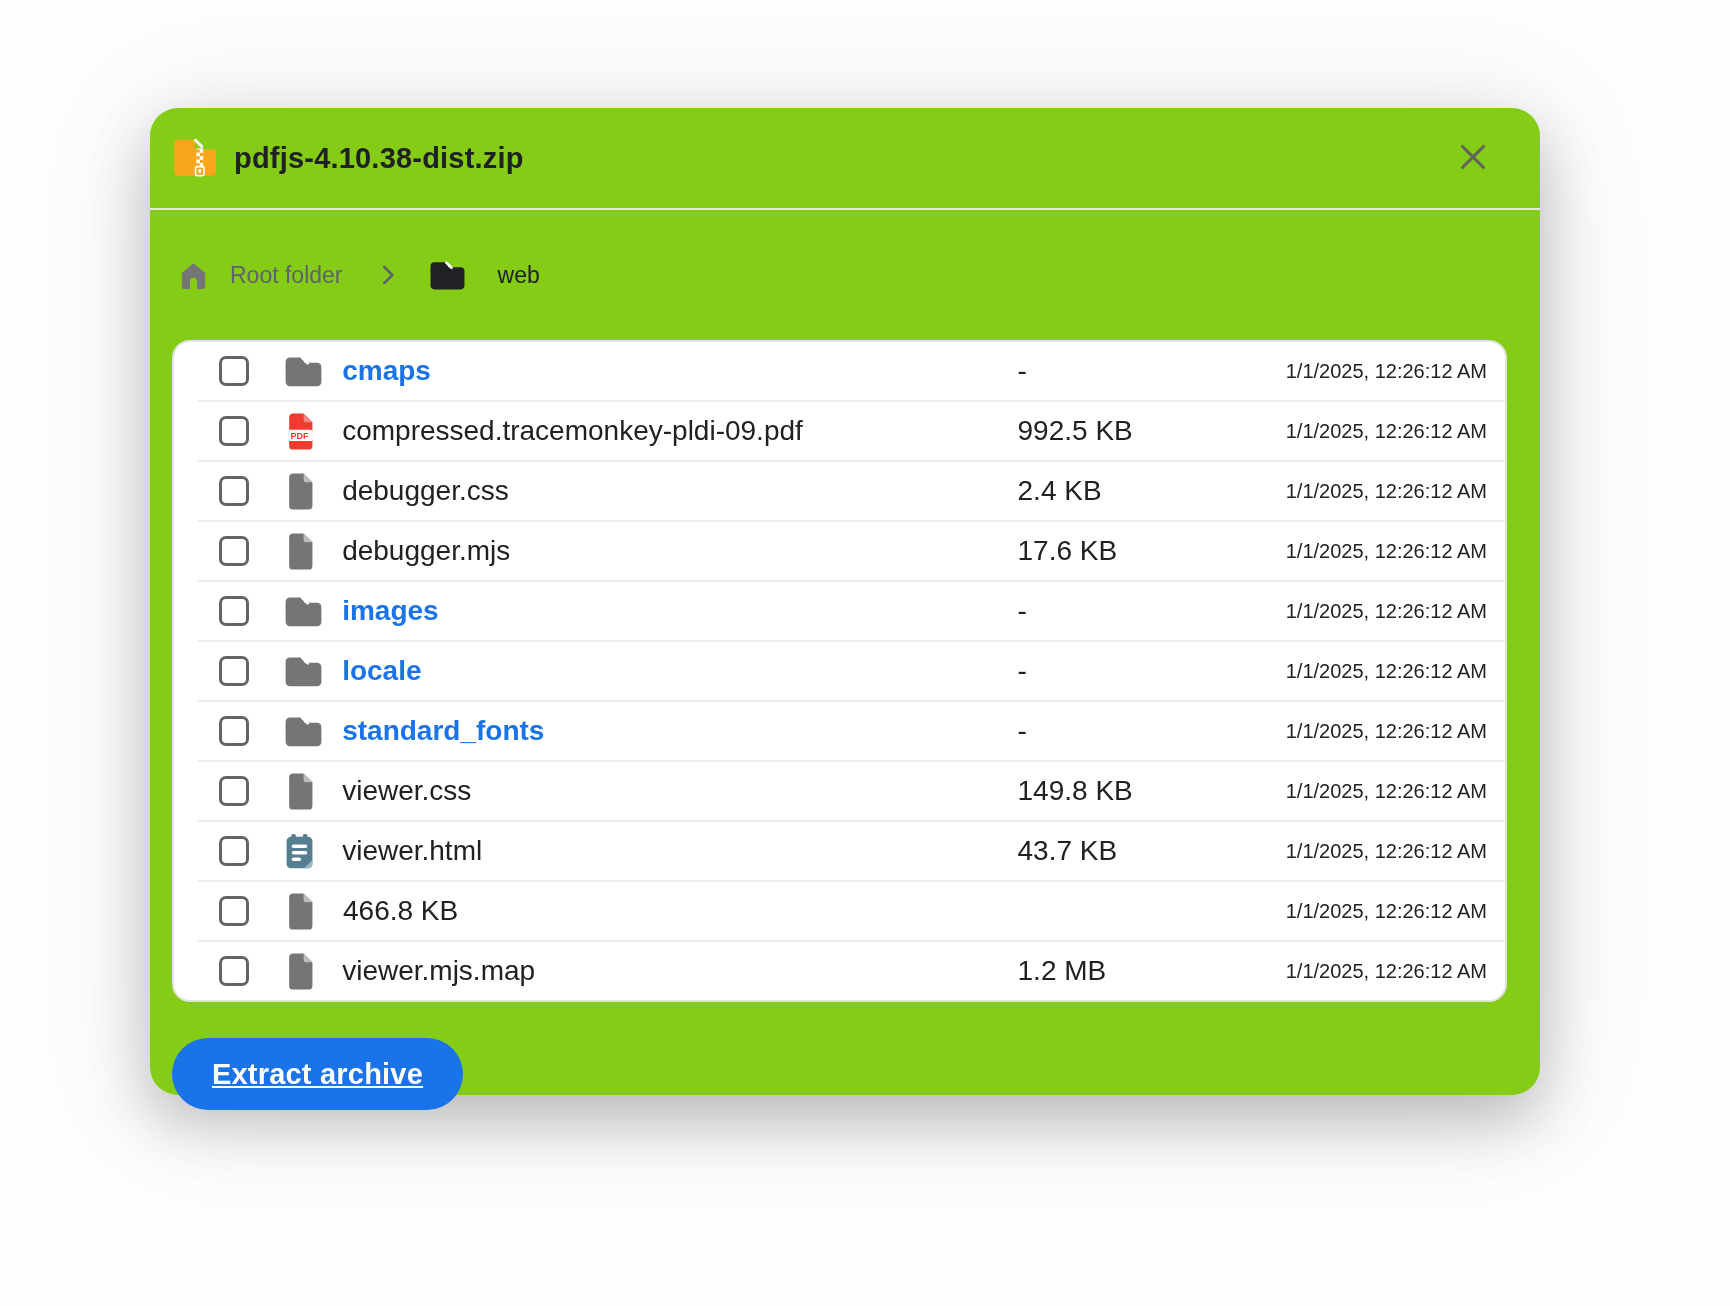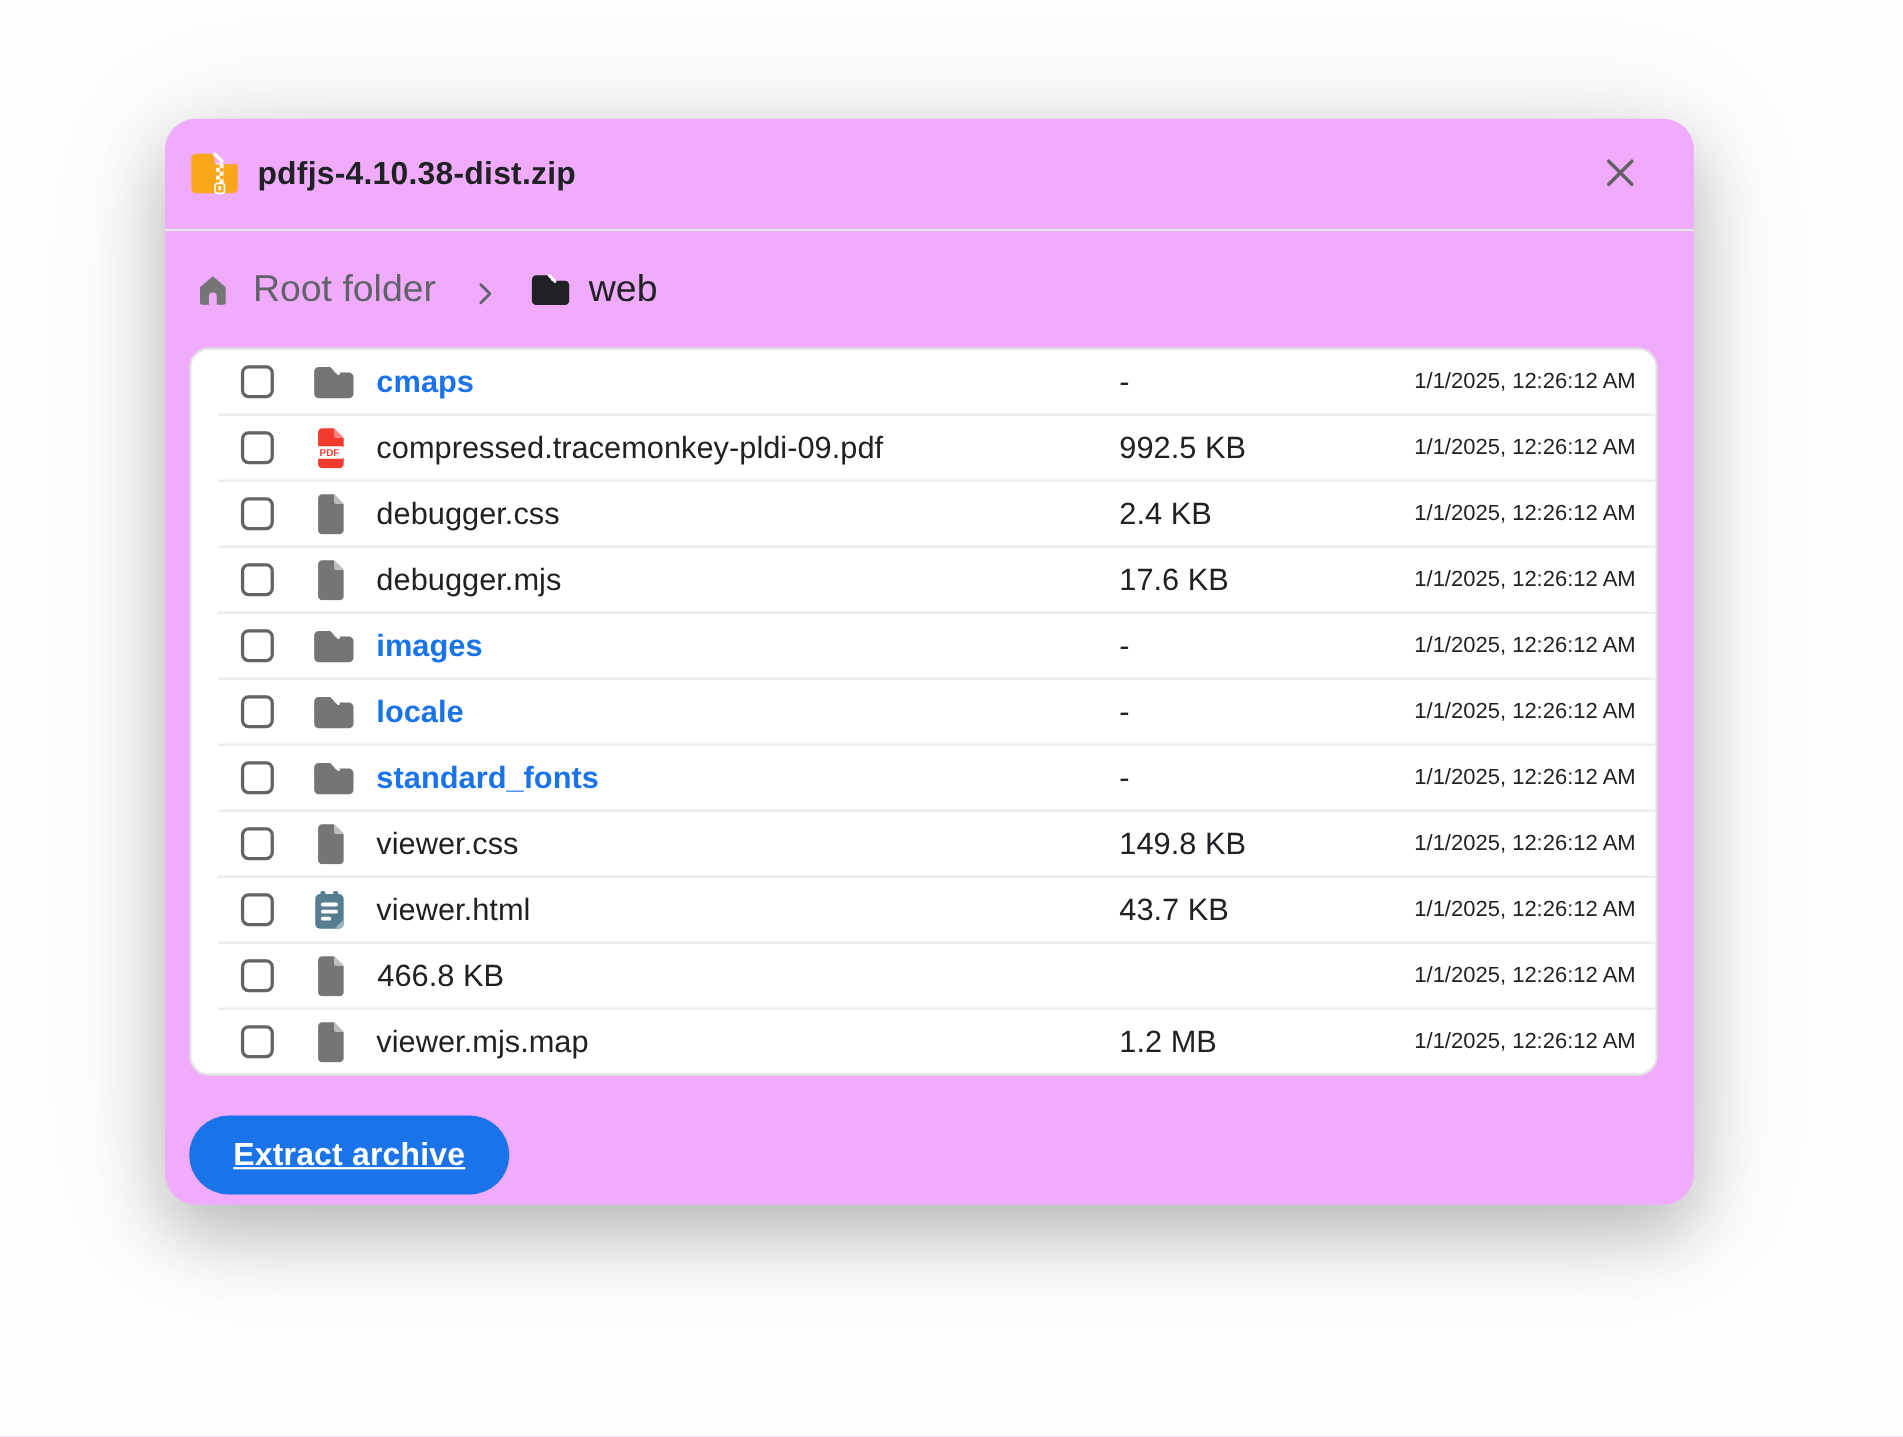--- a/index.html
+++ b/index.html
@@ -16,51 +16,51 @@
     --pdf-red:#f23b2f;
     --icon-gray:#757575;
     --html-steel:#567d90;
     --zip-orange:#f9a61a;
     --text-dark:#202124;
     --text-gray:#5f6368;
   }
   .dialog{
     position:absolute;left:150px;top:108px;
     width:1390px;height:987px;
-    background:#f0abfc;border-radius:28px;
+    background:#84cc16;border-radius:28px;
     box-shadow:0 26px 60px rgba(0,0,0,.22), 0 10px 120px rgba(0,0,0,.10);
   }
   
   .header{
     display:flex;align-items:center;height:100px;
     border-bottom:2px solid #e6e6e6;
     padding-left:22px;
   }
   .zip-icon{width:46px;height:40px;flex:0 0 auto;color:var(--zip-orange);}
   .title{
     margin-left:16px;font-size:29px;font-weight:700;color:var(--text-dark);
     letter-spacing:.2px;
   }
   .close-btn{
     margin-left:auto;margin-right:42px;
     width:50px;height:50px;border:none;background:none;padding:0;
     display:flex;align-items:center;justify-content:center;cursor:pointer;color:#616161;
   }
   
   .breadcrumb{
-    display:flex;align-items:center;height:106px;padding-left:27px;
-    font-size:34px;color:var(--text-gray);
+    display:flex;align-items:center;height:130px;padding-left:27px;
+    font-size:23px;color:var(--text-gray);
   }
   .crumb{display:flex;align-items:center;cursor:pointer;background:none;border:none;padding:0;font:inherit;color:inherit;}
   .home-icon{width:33px;height:33px;color:var(--icon-gray);}
   .crumb-label{margin-left:20px;color:var(--text-gray);}
   .sep-icon{width:26px;height:26px;margin:0 28px 0 32px;color:#5f6368;}
   .crumb-folder-icon{width:37px;height:31px;color:#202124;}
   .crumb.current{cursor:default;}
-  .crumb.current .crumb-label{margin-left:16px;color:var(--text-dark);}
+  .crumb.current .crumb-label{margin-left:32px;color:var(--text-dark);}
   
   .table{
     margin:0 22px;width:1335px;box-sizing:border-box;
     border:2px solid #e2e2e2;border-radius:18px;overflow:hidden;background:#fff;padding-left:24px;
   }
   .row{display:flex;align-items:center;height:58px;}
   .row + .row{border-top:2px solid #ececec;}
   .cell-check{width:86px;box-sizing:border-box;padding-left:21px;display:flex;align-items:center;}
   .checkbox{
     width:30px;height:30px;box-sizing:border-box;

